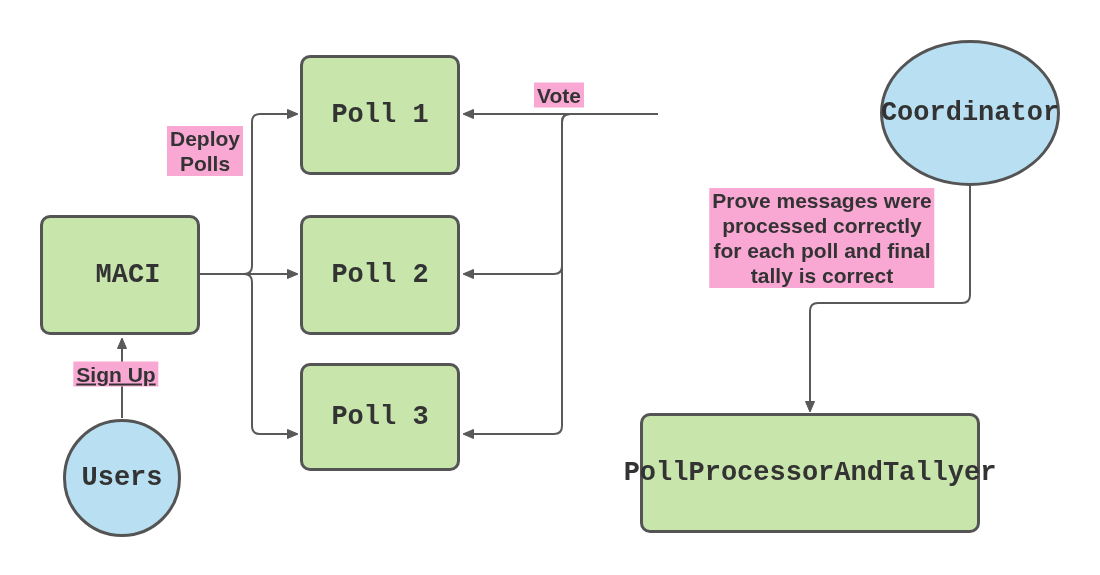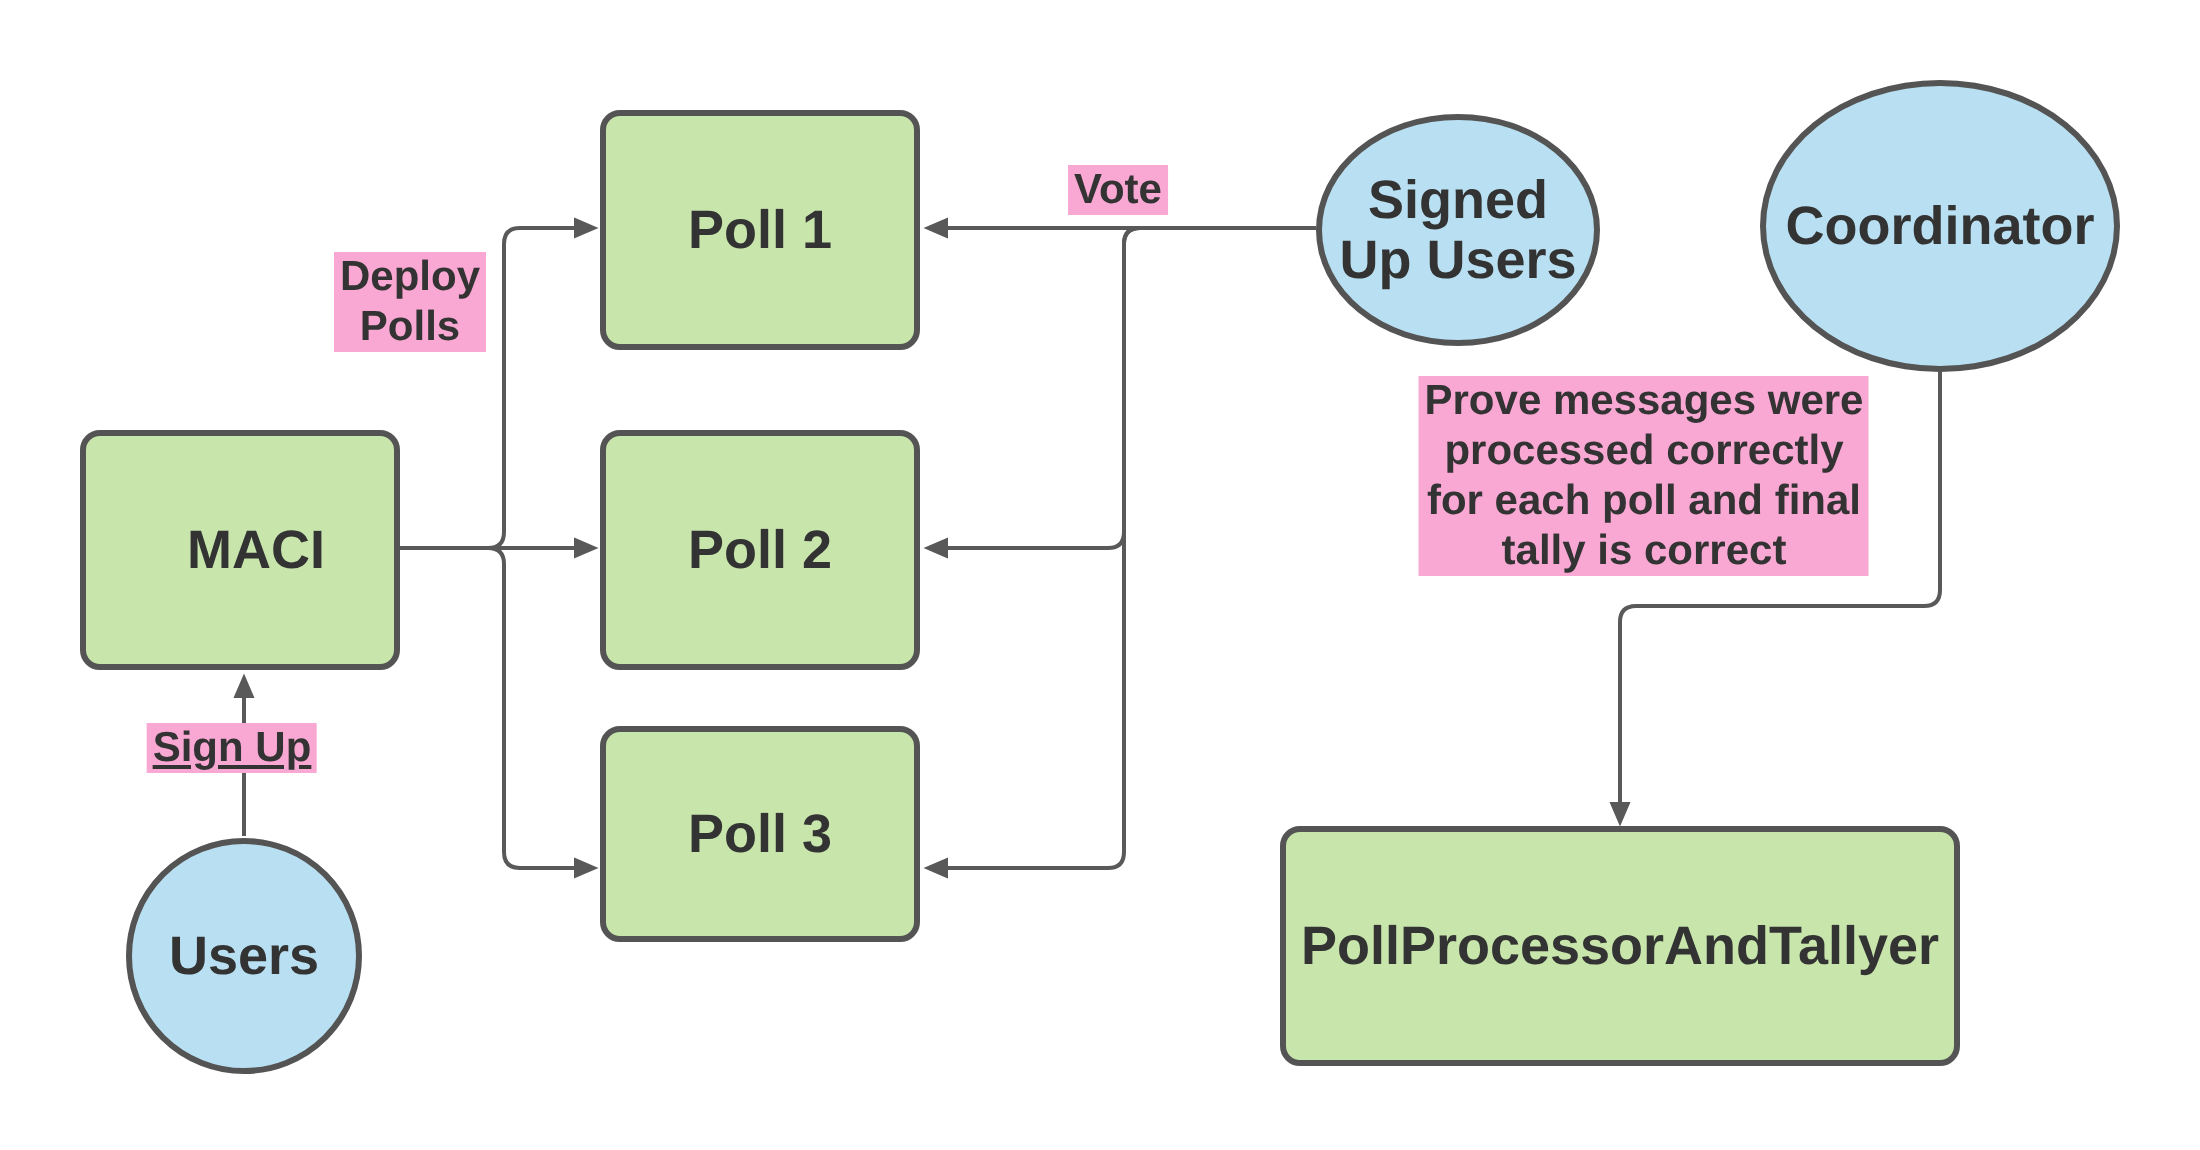--- a/index.html
+++ b/index.html
@@ -3,21 +3,21 @@
 <meta charset="utf-8">
 <style>
   html,body{margin:0;padding:0;background:#ffffff;}
   #canvas{
     position:relative;width:1100px;height:575px;background:#ffffff;overflow:hidden;
     font-family:"Liberation Sans",sans-serif;
   }
   .node{
     position:absolute;display:flex;align-items:center;justify-content:center;
     box-sizing:border-box;text-align:center;
-    color:#333333;font-weight:bold;font-size:27px;line-height:30px;
+    color:#333333;font-weight:bold;font-size:27px;line-height:30px;font-family:Liberation Mono, monospace;
   }
   .rect{
     background:#c8e5ac;border:3px solid #545454;border-radius:10px;
   }
   .ellipse{
     background:#b9e0f2;border:3px solid #545454;border-radius:50%;
   }
   .edge-label{
     position:absolute;transform:translate(-50%,-50%);
     background:#f9a8d4;padding:0 3px;
@@ -70,24 +70,20 @@
   </div>
 
   <div class="node ellipse" style="left:63px;top:419px;width:118px;height:118px;">
     <span>Users</span>
   </div>
 
   <div class="node rect" style="left:640px;top:413px;width:340px;height:120px;">
     <span>PollProcessorAndTallyer</span>
   </div>
 
-  <div class="node ellipse" style="left:658px;top:57px;width:142px;height:116px;">
-    <span class="multiline">Signed
-Up Users</span>
-  </div>
 
   <div class="node ellipse" style="left:880px;top:40px;width:180px;height:146px;">
     <span>Coordinator</span>
   </div>
 
   <div class="edge-label" style="left:116px;top:374px;text-decoration:underline;">Sign Up</div>
 
   <div class="edge-label" style="left:205px;top:151px;">Deploy
 Polls</div>
 

